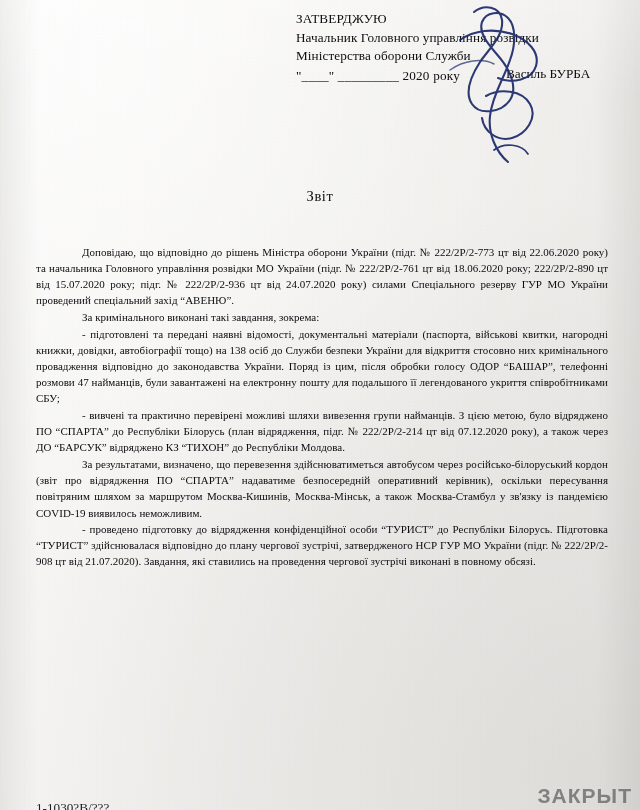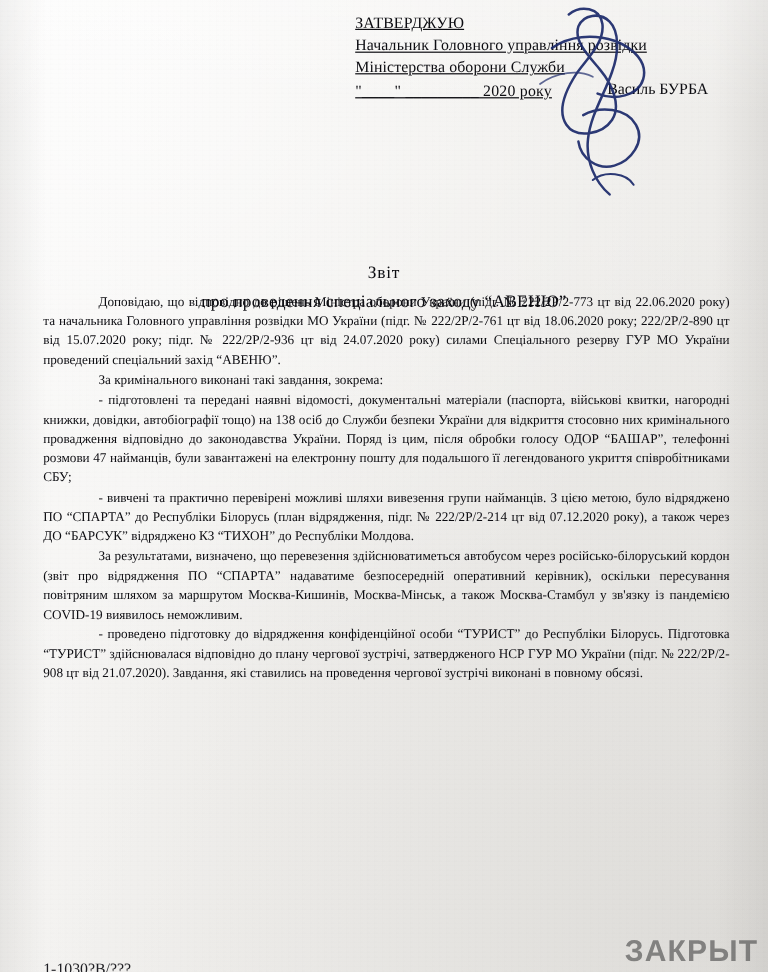--- a/index.html
+++ b/index.html
@@ -34,21 +34,20 @@
       linear-gradient(to right, rgba(160,158,154,0.18) 0%, rgba(255,255,255,0) 6%, rgba(255,255,255,0) 93%, rgba(160,158,154,0.20) 100%);
   }
   .header-block {
     position: absolute;
     left: 296px;
     top: 10px;
     width: 330px;
     font-size: 13.2px;
     line-height: 1.42;
     letter-spacing: 0.1px;
-    text-decoration: underline;
   }
   .header-block div {
     white-space: nowrap;
   }
   .header-line-date {
     margin-top: 1px;
     letter-spacing: 0.2px;
   }
   .sig-name {
     position: absolute;
@@ -64,21 +63,20 @@
     width: 150px;
     height: 180px;
     pointer-events: none;
   }
   .title-block {
     position: absolute;
     left: 0;
     top: 188px;
     width: 640px;
     text-align: center;
-    margin-top: 32px;
   }
   .title-main {
     font-size: 14.5px;
     letter-spacing: 0.6px;
   }
   .title-sub {
     font-size: 14.5px;
     margin-top: 7px;
     letter-spacing: 0.2px;
   }
@@ -107,21 +105,21 @@
     font-size: 13.2px;
     white-space: nowrap;
     opacity: 0.92;
   }
   .watermark {
     position: absolute;
     right: 8px;
     bottom: 2px;
     font-family: "Liberation Sans", sans-serif;
     font-weight: bold;
-    font-size: 25px;
+    font-size: 21px;
     letter-spacing: 1px;
     color: #4a4a4a;
     opacity: 0.62;
   }
   .grain {
     position: absolute;
     inset: 0;
     pointer-events: none;
     opacity: 0.30;
     background-image:
@@ -149,21 +147,20 @@
       <path d="M44 12 C54 4, 70 6, 72 20 C74 36, 58 50, 50 62 C41 76, 34 92, 42 104 C50 116, 72 112, 80 100 C88 88, 80 70, 70 58 C60 46, 48 34, 52 22 C56 12, 70 10, 78 18 C86 26, 86 44, 80 60 C74 78, 62 96, 60 116 C58 134, 66 152, 78 162"></path>
       <path d="M30 40 C44 30, 64 28, 82 34 C98 40, 110 52, 106 66 C102 80, 82 84, 68 78"></path>
       <path d="M56 96 C70 88, 92 90, 100 104 C108 118, 96 134, 82 138 C68 142, 54 132, 52 118"></path>
       <path d="M64 150 C74 142, 92 144, 98 154" stroke-width="1.7"></path>
       <path d="M20 70 C34 60, 52 58, 64 64" stroke-width="1.5" opacity="0.75"></path>
     </g>
   </svg>
 
   <div class="title-block">
     <div class="title-main">Звіт</div>
-    <div class="title-sub">про проведення спеціального заходу “АВЕНЮ”</div>
   </div>
 
   <div class="body-block">
     <p class="para">Доповідаю, що відповідно до рішень Міністра оборони України (підг. № 222/2Р/2-773 цт від 22.06.2020 року) та начальника Головного управління розвідки МО України (підг. № 222/2Р/2-761 цт від 18.06.2020 року; 222/2Р/2-890 цт від 15.07.2020 року; підг. № 222/2Р/2-936 цт від 24.07.2020 року) силами Спеціального резерву ГУР МО України проведений спеціальний захід “АВЕНЮ”.</p>
     <p class="para">За кримінального виконані такі завдання, зокрема:</p>
     <p class="para dash">- підготовлені та передані наявні відомості, документальні матеріали (паспорта, військові квитки, нагородні книжки, довідки, автобіографії тощо) на 138 осіб до Служби безпеки України для відкриття стосовно них кримінального провадження відповідно до законодавства України. Поряд із цим, після обробки голосу ОДОР “БАШАР”, телефонні розмови 47 найманців, були завантажені на електронну пошту для подальшого її легендованого укриття співробітниками СБУ;</p>
     <p class="para dash">- вивчені та практично перевірені можливі шляхи вивезення групи найманців. З цією метою, було відряджено ПО “СПАРТА” до Республіки Білорусь (план відрядження, підг. № 222/2Р/2-214 цт від 07.12.2020 року), а також через ДО “БАРСУК” відряджено КЗ “ТИХОН” до Республіки Молдова.</p>
     <p class="para">За результатами, визначено, що перевезення здійснюватиметься автобусом через російсько-білоруський кордон (звіт про відрядження ПО “СПАРТА” надаватиме безпосередній оперативний керівник), оскільки пересування повітряним шляхом за маршрутом Москва-Кишинів, Москва-Мінськ, а також Москва-Стамбул у зв'язку із пандемією COVID-19 виявилось неможливим.</p>
     <p class="para dash">- проведено підготовку до відрядження конфіденційної особи “ТУРИСТ” до Республіки Білорусь. Підготовка “ТУРИСТ” здійснювалася відповідно до плану чергової зустрічі, затвердженого НСР ГУР МО України (підг. № 222/2Р/2-908 цт від 21.07.2020). Завдання, які ставились на проведення чергової зустрічі виконані в повному обсязі.</p>
   </div>

